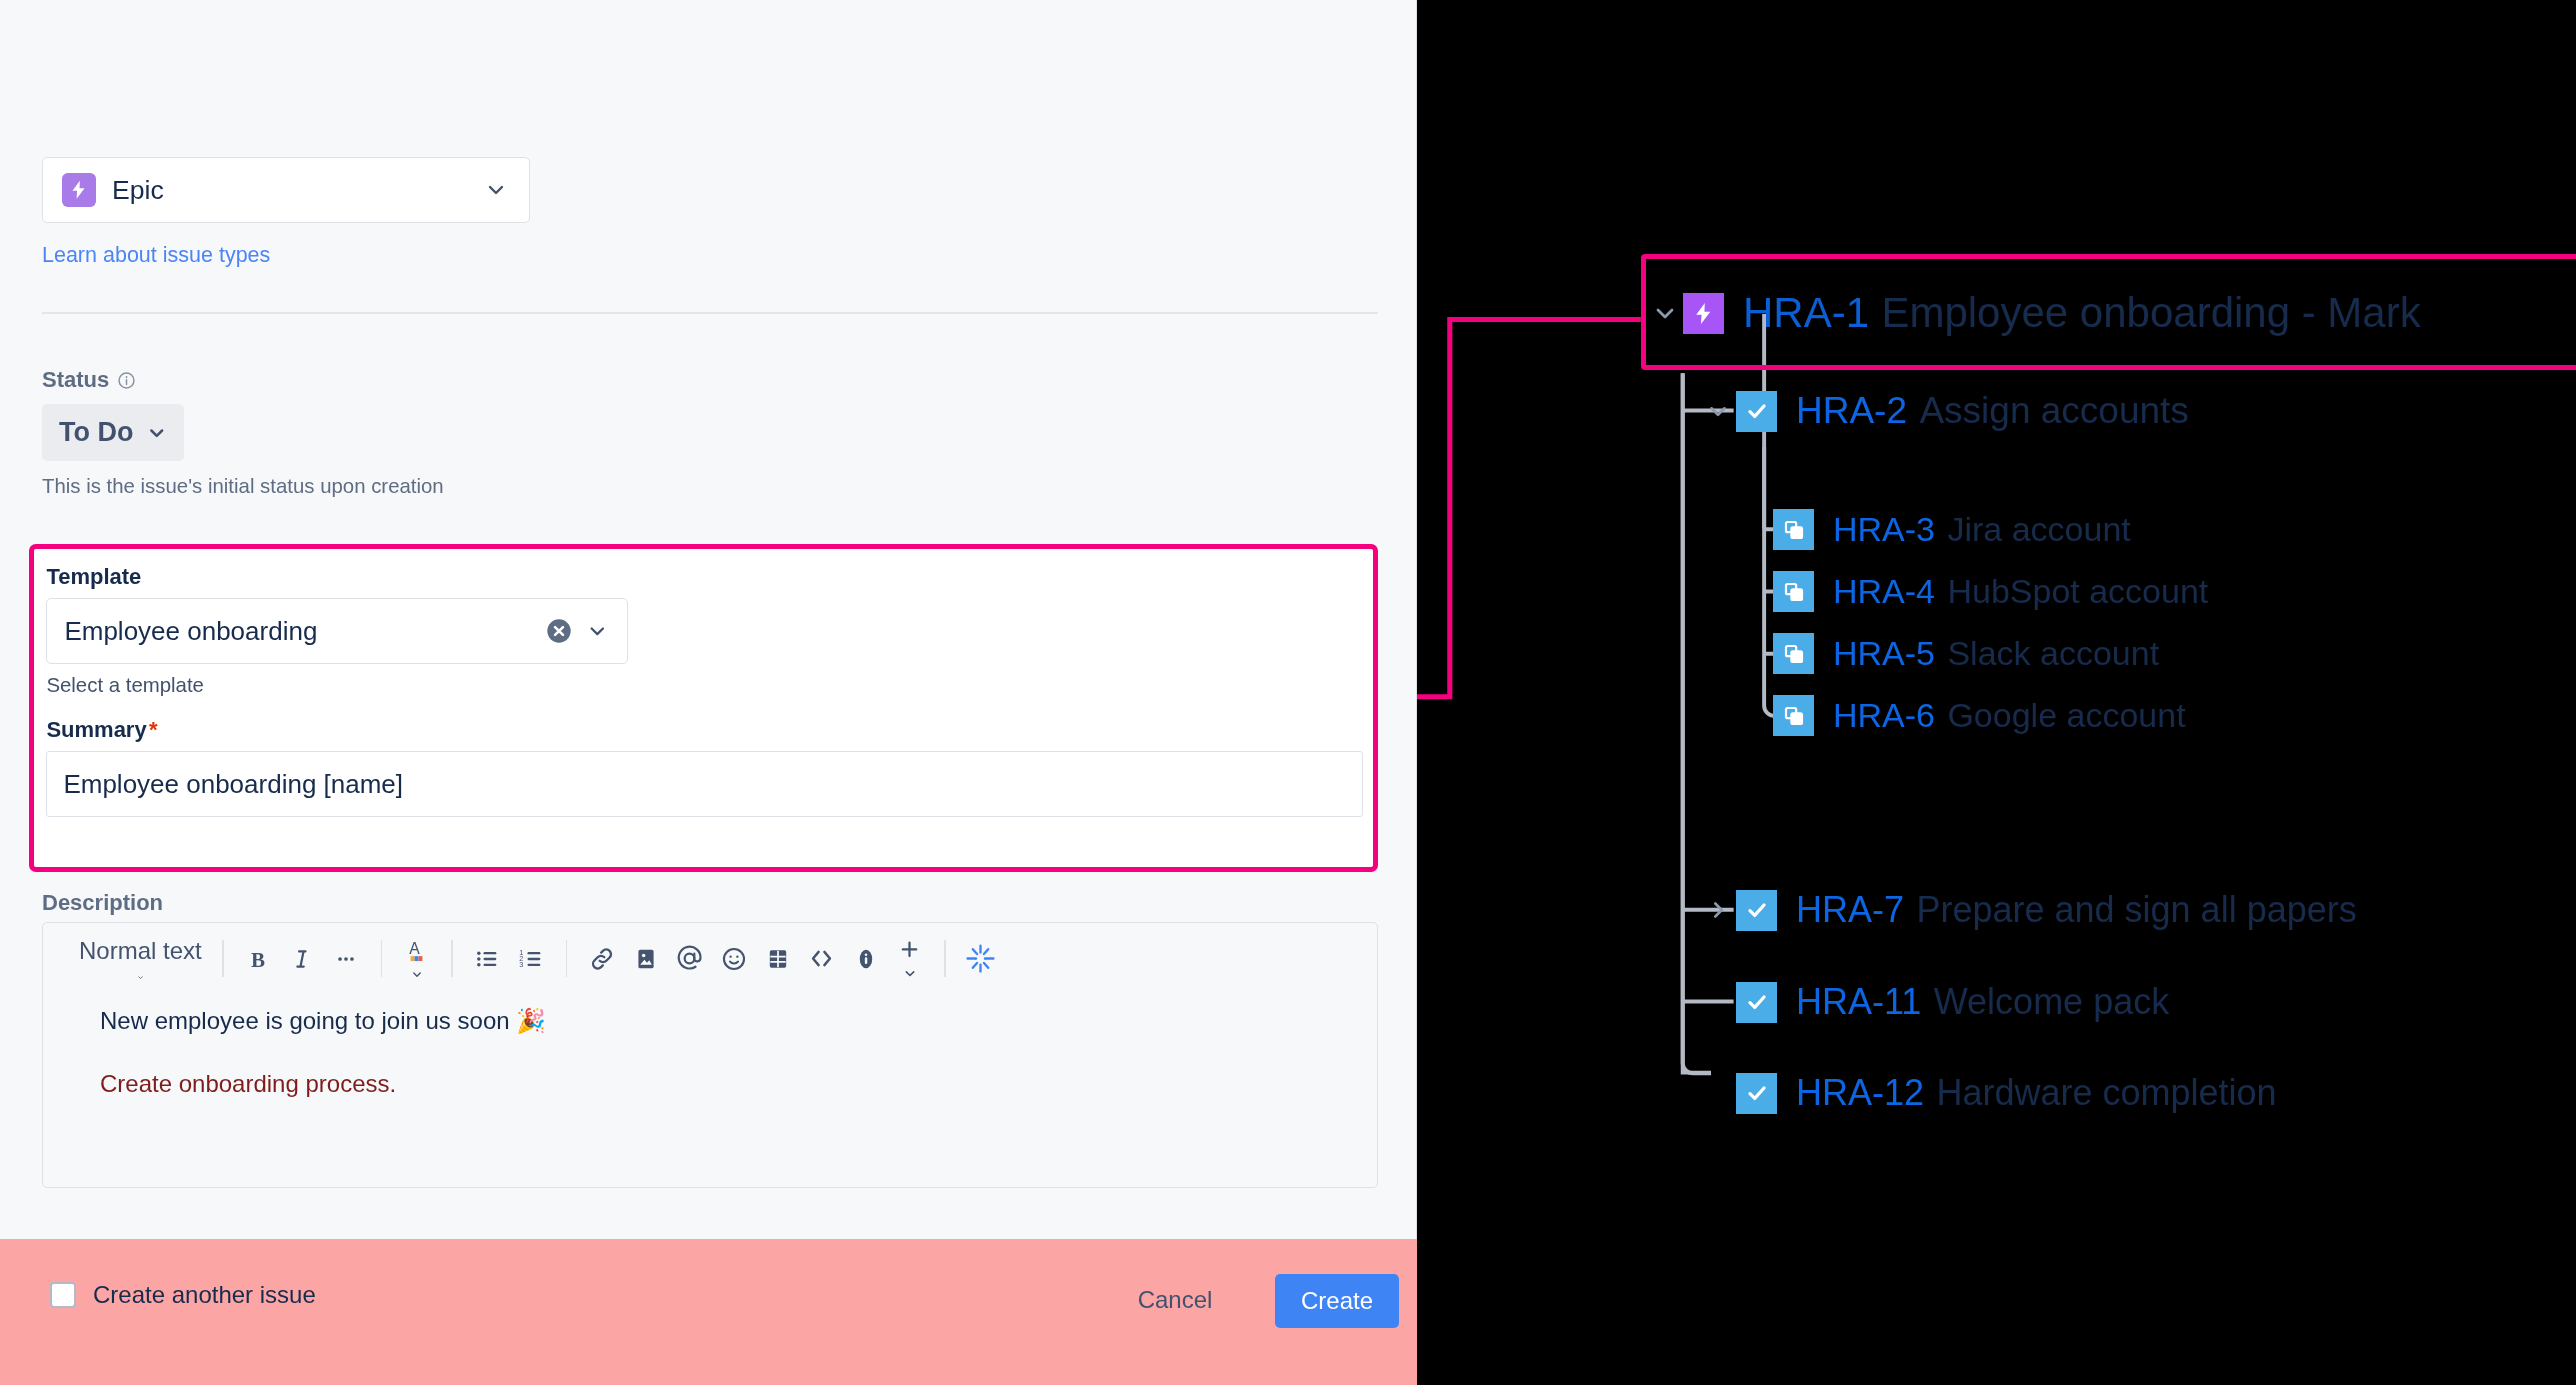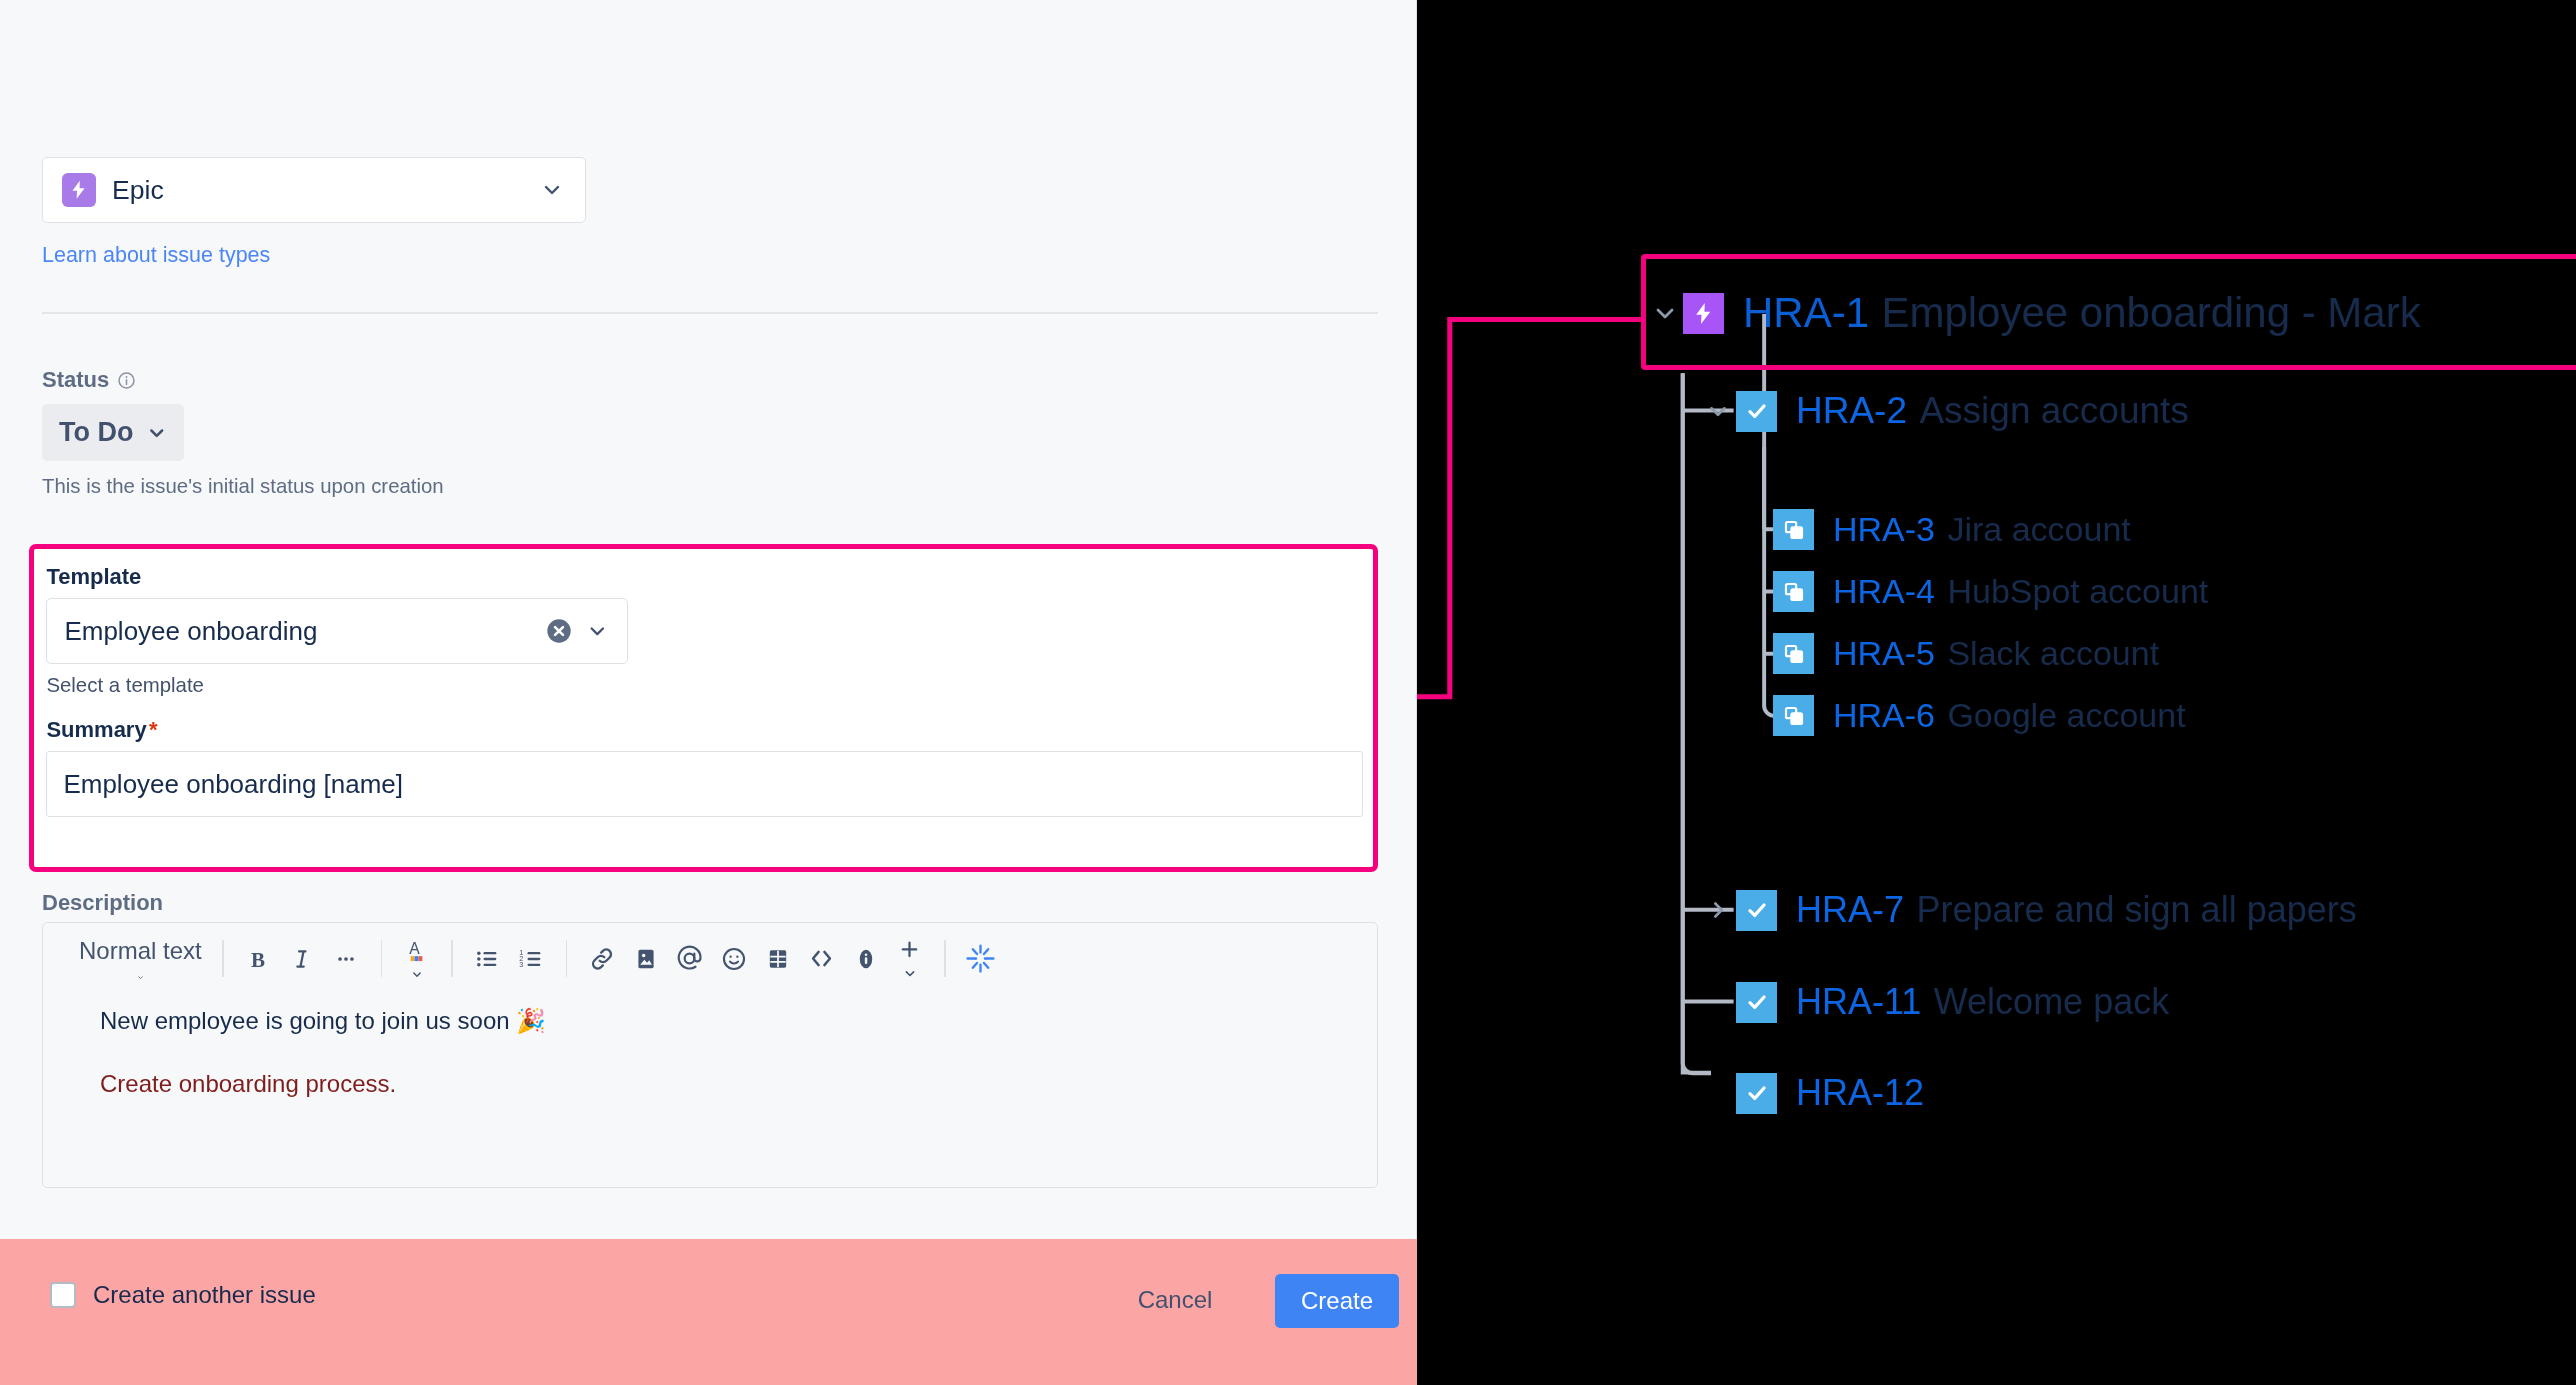--- a/index.html
+++ b/index.html
@@ -34,21 +34,21 @@
     background: #C1C7D0; border-radius: 1.7px;
   }
   #btn-restore { left: 1272px; top: 54px; width: 43px; height: 43px; }
   #btn-close  { left: 1331px; top: 54px; width: 43px; height: 43px; }
 
   
   #modal-body { position: absolute; left: 0; top: 148px; width: 1417px; height: 1091px; }
 
   
   #issuetype-select {
-    position: absolute; left: 42px; top: 9px; width: 544px; height: 66px;
+    position: absolute; left: 42px; top: 9px; width: 488px; height: 66px;
     background: #FFFFFF; border: 1.7px solid #DFE1E6; border-radius: 5.1px;
     display: flex; align-items: center; cursor: pointer;
   }
   #epic-icon {
     margin-left: 19px; width: 34px; height: 34px; flex: none;
     background: #A97BE8; border-radius: 5.7px;
     display: flex; align-items: center; justify-content: center;
   }
   #epic-icon svg { width: 21.5px; height: 21.5px; }
   #issuetype-label {
@@ -565,16 +565,17 @@
     </div>
 
     <div class="tree-row" id="row-12">
       <span class="row-chev"></span>
       <span class="row-icon task">
         <svg width="26" height="26" viewBox="0 0 24 24" fill="none" stroke="#FFFFFF" stroke-width="3" stroke-linecap="round" stroke-linejoin="round">
             <path d="M5.5 12.6l4.4 4.4 8.6-9.6"></path>
           </svg>
       </span>
       <span class="row-key">HRA-12</span>
+      <span class="row-title">Hardware completion</span>
     </div>
   </div>
 </div>
 
 
 </body></html>

